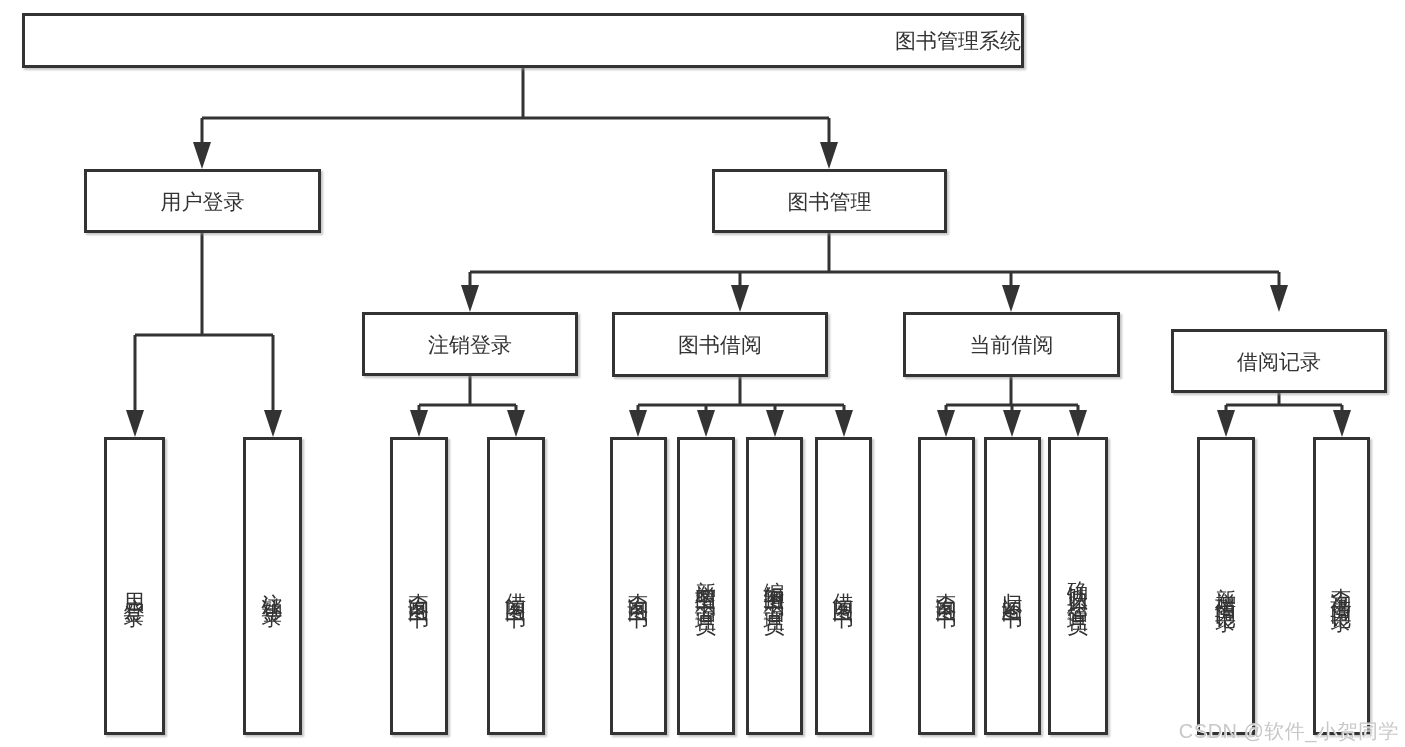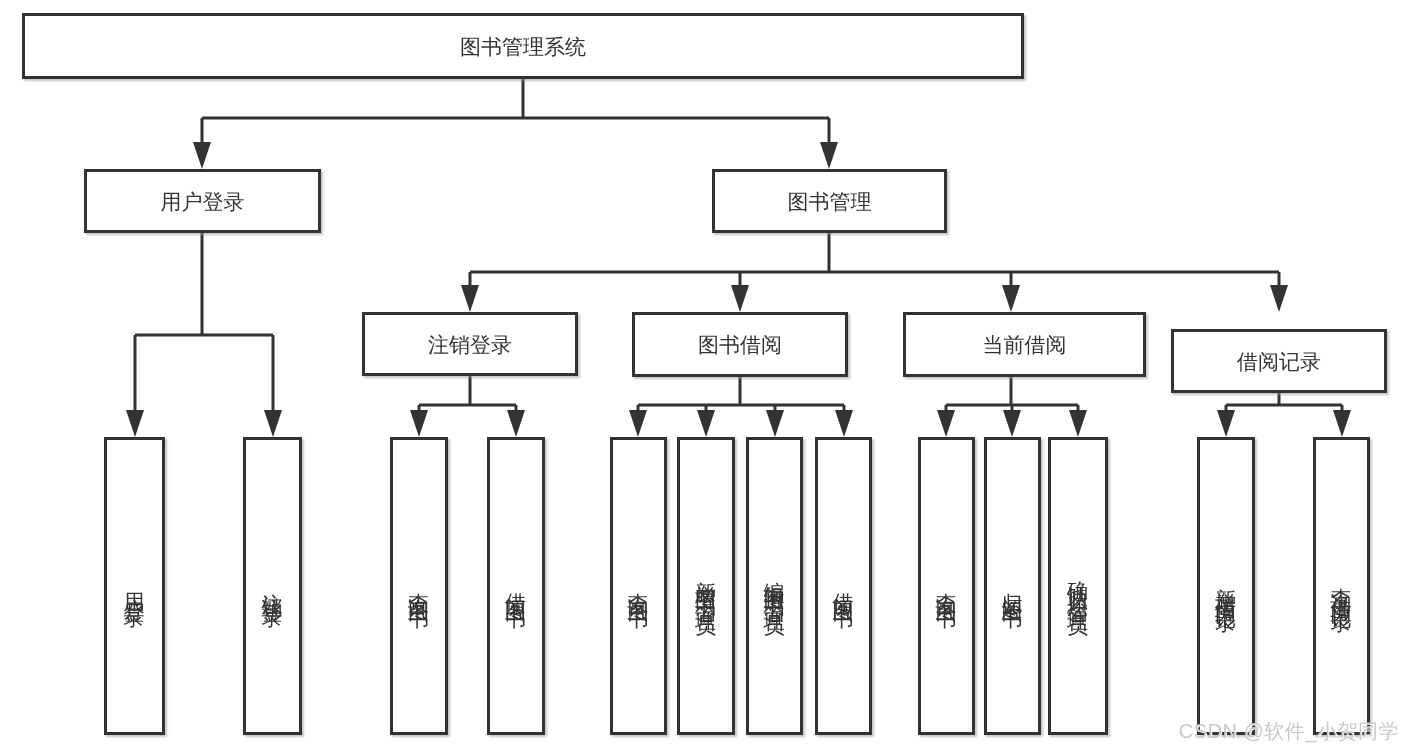--- a/index.html
+++ b/index.html
@@ -89,38 +89,38 @@
       <polygon points="1069,410 1087,410 1078,437"></polygon>
     </g>
 
     <g>
       <path d="M1279 376 V405 M1226 405 H1342 M1226 405 V411 M1342 405 V411"></path>
       <polygon points="1217,410 1235,410 1226,437"></polygon>
       <polygon points="1333,410 1351,410 1342,437"></polygon>
     </g>
   </svg>
 
-  <div class="node" style="left:22px;top:13px;width:1002px;height:66px;">
+  <div class="node" style="left:22px;top:13px;width:1002px;height:55px;justify-content:flex-end;">
     <span>图书管理系统</span>
   </div>
 
   <div class="node" style="left:84px;top:169px;width:237px;height:64px;">
     <span>用户登录</span>
   </div>
   <div class="node" style="left:712px;top:169px;width:235px;height:64px;align-items:center;">
     <span>图书管理</span>
   </div>
 
   <div class="node" style="left:362px;top:312px;width:216px;height:64px;">
     <span>注销登录</span>
   </div>
-  <div class="node" style="left:632px;top:312px;width:216px;height:65px;">
+  <div class="node" style="left:612px;top:312px;width:216px;height:65px;">
     <span>图书借阅</span>
   </div>
-  <div class="node" style="left:903px;top:312px;width:243px;height:65px;">
+  <div class="node" style="left:903px;top:312px;width:217px;height:65px;">
     <span>当前借阅</span>
   </div>
   <div class="node" style="left:1171px;top:329px;width:216px;height:64px;">
     <span>借阅记录</span>
   </div>
 
   <div class="node leaf" style="left:104px;top:437px;width:61px;height:298px;">
     <span>用户登录</span>
   </div>
   <div class="node leaf" style="left:243px;top:437px;width:59px;height:298px;">

